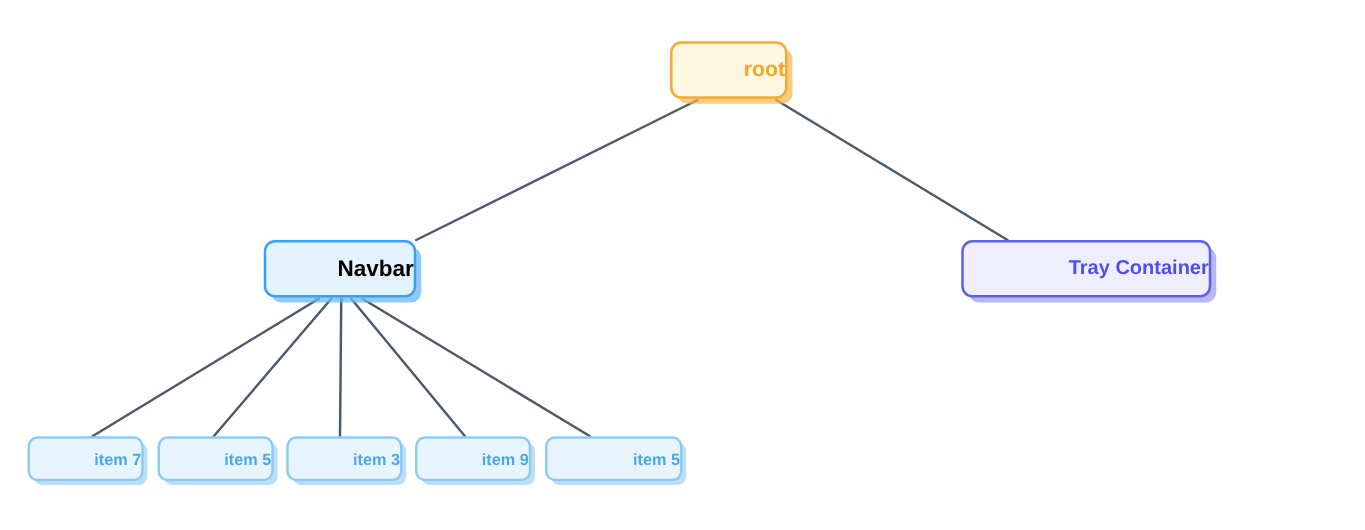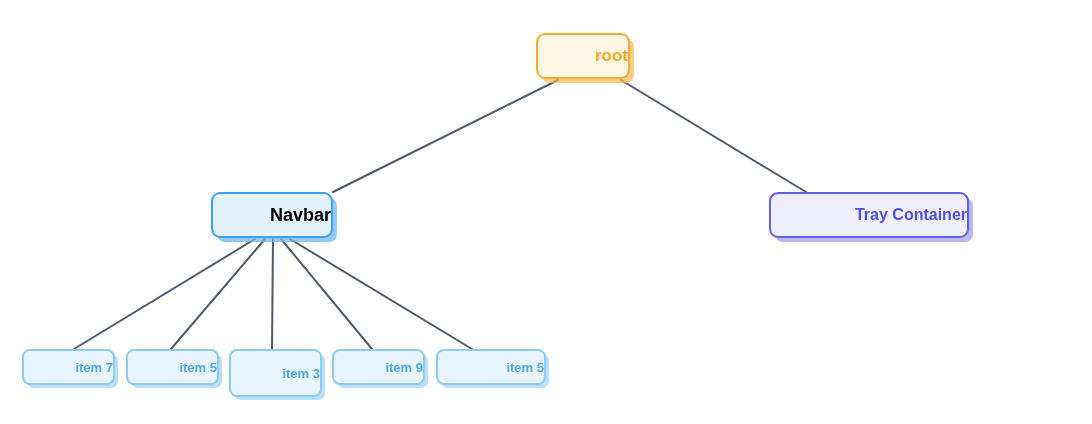--- a/index.html
+++ b/index.html
@@ -109,21 +109,21 @@
   </div>
 
   <div class="node node--item" style="left: 22px; top: 349px; width: 93px; height: 36px;">
     <span>item 7</span>
   </div>
 
   <div class="node node--item" style="left: 126px; top: 349px; width: 93px; height: 36px;">
     <span>item 5</span>
   </div>
 
-  <div class="node node--item" style="left: 229px; top: 349px; width: 93px; height: 48px;">
+  <div class="node node--item" style="left: 229px; top: 349px; width: 93px; height: 36px;">
     <span>item 3</span>
   </div>
 
   <div class="node node--item" style="left: 332px; top: 349px; width: 93px; height: 36px;">
     <span>item 9</span>
   </div>
 
   <div class="node node--item" style="left: 436px; top: 349px; width: 110px; height: 36px;">
     <span>item 5</span>
   </div>

